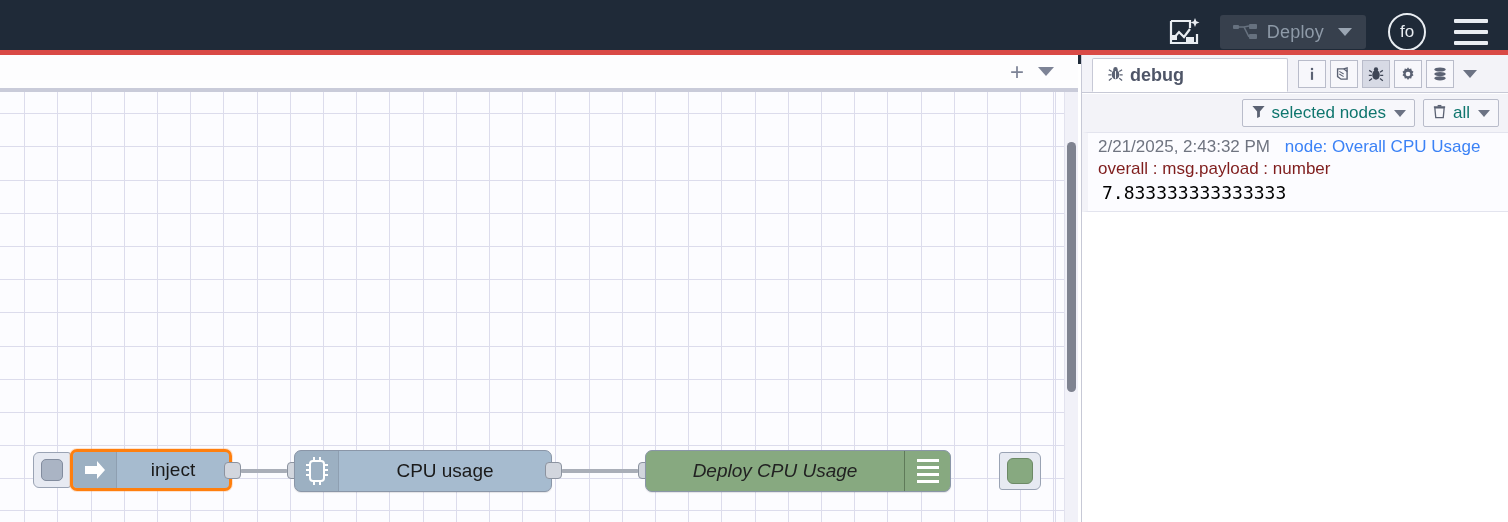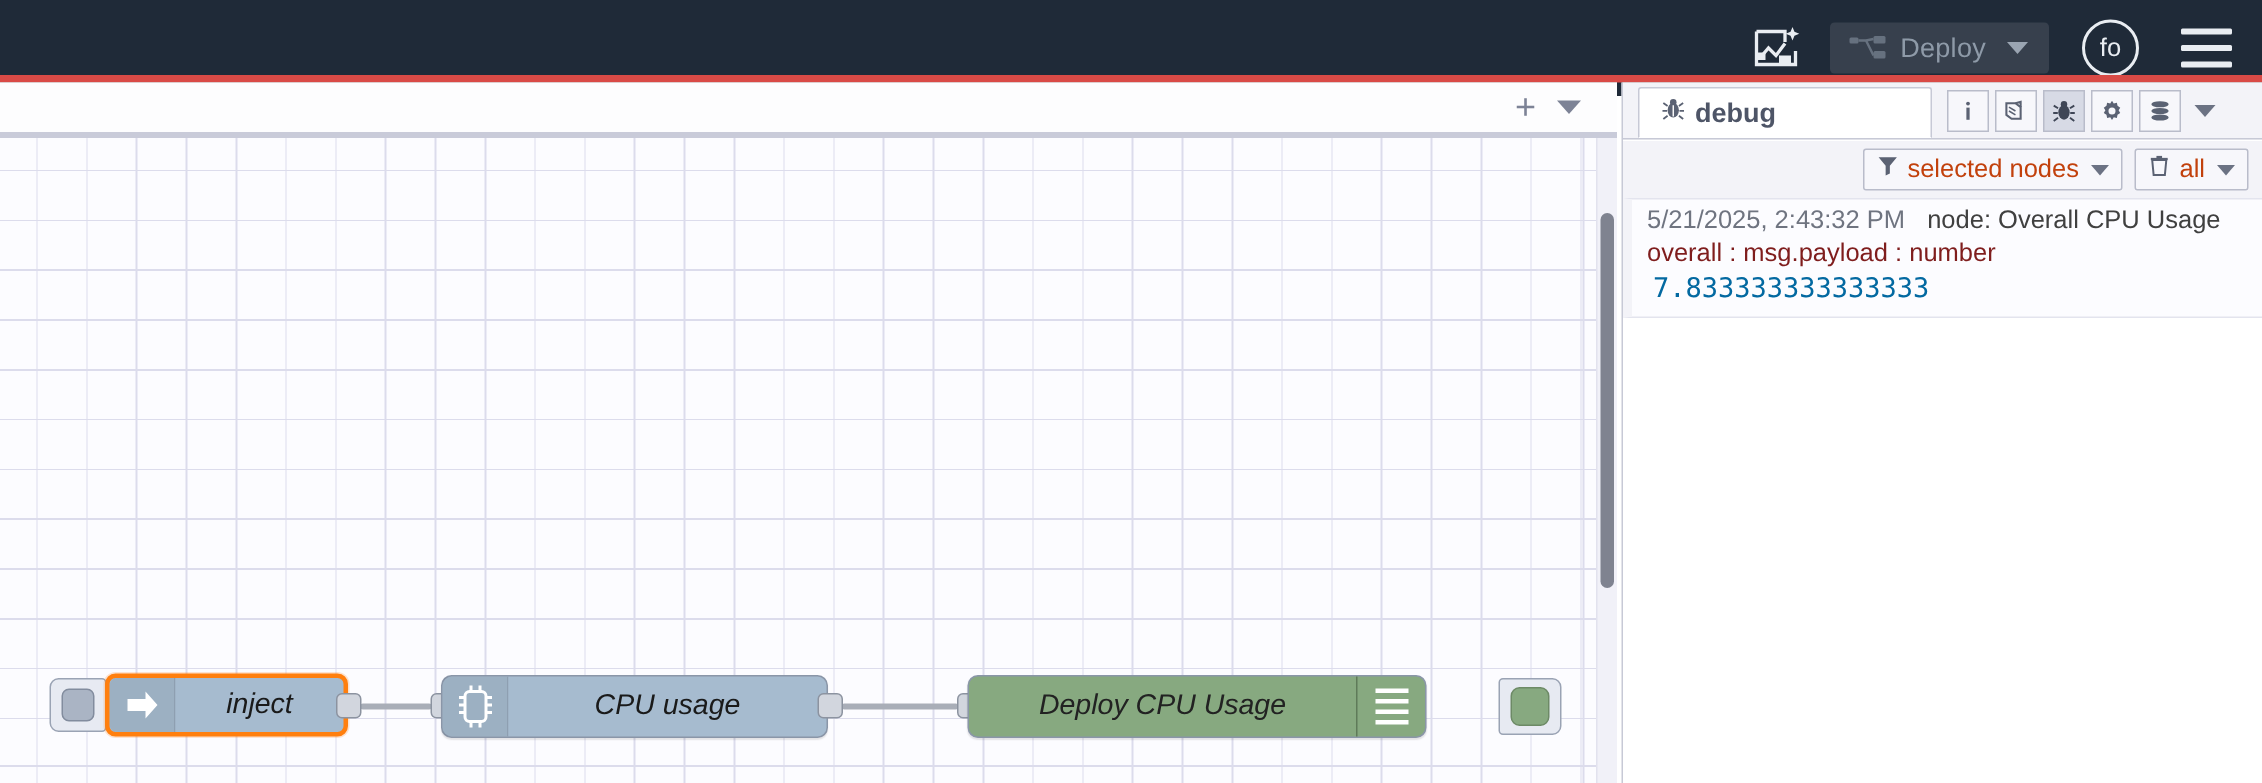--- a/index.html
+++ b/index.html
@@ -100,21 +100,21 @@
   }
   .node.selected { border: 3px solid #ff7f0e; box-shadow: 0 0 0 1px #ff7f0e33; }
   .node-icon-box {
     width: 44px; height: 100%; display: flex; align-items: center;
     justify-content: center; border-right: 1px solid #00000018;
     border-radius: 5px 0 0 5px; background: rgba(0,0,0,.06);
     flex: 0 0 auto;
   }
   .node-label {
     flex: 1; text-align: center; font-size: 19px; color: #1a1a1a;
-    padding: 0 10px; white-space: nowrap; overflow: hidden; font-style: italic;
+    padding: 0 10px; white-space: nowrap; overflow: hidden;
   }
   .node-label.italic { font-style: italic; }
 
   
   #node-inject { left: 70px; top: 357px; width: 162px; background: #a6bbcf; }
   
   #node-cpu { left: 294px; top: 358px; width: 258px; background: #a6bbcf; align-items: center; }
   
   #node-debug { left: 645px; top: 358px; width: 306px; background: #87a980; }
   #node-debug .node-label { color: #222; }
@@ -192,41 +192,41 @@
   .sb-filterrow {
     position: absolute; left: 0; top: 39px; width: 427px; height: 38px;
     background: #f3f3f8; display: flex; align-items: center;
     justify-content: flex-end; padding-right: 10px;
   }
   .filter-btn {
     height: 28px; background: #f7f7fb; border: 1px solid #b9bcca;
     display: flex; align-items: center; padding: 0 8px; margin-left: 8px;
     cursor: pointer; border-radius: 2px;
   }
-  .filter-label { font-size: 17px; color: #c2410c; margin: 0 8px 0 6px; }
+  .filter-label { font-size: 17px; color: #0f766e; margin: 0 8px 0 6px; }
   .filter-caret {
     width: 0; height: 0; border-left: 6px solid transparent;
     border-right: 6px solid transparent; border-top: 7px solid #6b7283;
   }
   .sb-messages {
     position: absolute; left: 0; top: 77px; width: 427px; height: 390px;
     background: #fff; overflow: hidden;
   }
   .msg {
     background: #fcfcff; border-top: 1px solid #e3e4ee;
     border-bottom: 1px solid #e3e4ee; border-left: 6px solid #f3f3f8;
     padding: 4px 6px 8px 10px;
   }
   .msg-head { font-size: 17px; color: #3d4350; white-space: nowrap; }
   .msg-time { color: #6f7480; }
-  .msg-node { color: #404040; margin-left: 10px; }
+  .msg-node { color: #3b82f6; margin-left: 10px; }
   .msg-topic { font-size: 17px; color: #7f1d1d; margin-top: 2px; }
   .msg-value {
     font-family: "DejaVu Sans Mono", monospace; font-size: 18px;
-    color: #0369a1; margin-top: 3px; padding-left: 4px;
+    color: #000000; margin-top: 3px; padding-left: 4px;
   }
   .sb-scroll-track {
     position: absolute; right: 0; top: 77px; width: 11px; height: 390px;
     background: #fff;
   }
   .sb-scroll-thumb {
     position: absolute; right: 1px; top: 77px; width: 9px; height: 80px;
     background: #ccd2e4; border-radius: 5px; cursor: pointer;
   }
 </style>
@@ -418,21 +418,21 @@
           </svg>
         </span>
         <span class="filter-label">all</span>
         <span class="filter-caret"></span>
       </div>
     </div>
 
     <div class="sb-messages">
       <div class="msg">
         <div class="msg-head">
-          <span class="msg-time">5/21/2025, 2:43:32 PM</span>
+          <span class="msg-time">2/21/2025, 2:43:32 PM</span>
           <span class="msg-node">node: Overall CPU Usage</span>
         </div>
         <div class="msg-topic">overall : msg.payload : number</div>
         <div class="msg-value">7.833333333333333</div>
       </div>
     </div>
 
     <div class="sb-scroll-track">
       <div class="sb-scroll-thumb"></div>
     </div>

